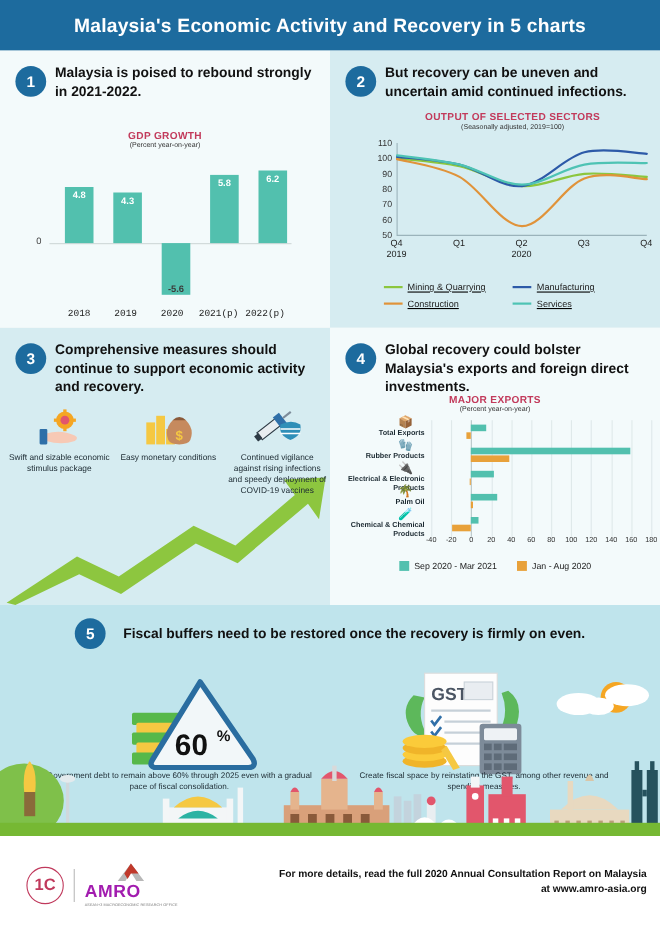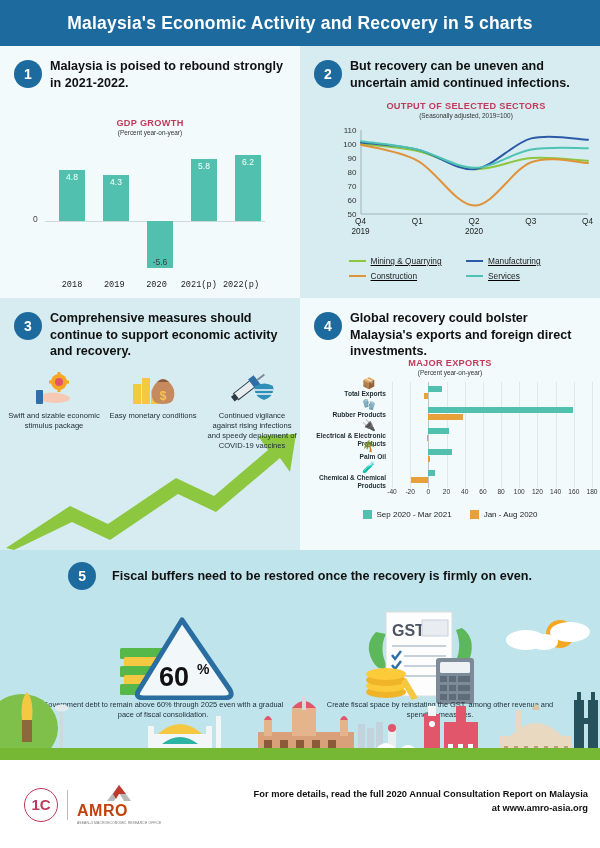--- a/index.html
+++ b/index.html
@@ -49,21 +49,21 @@
   .gdp-zero {
     position:absolute; left:10px; right:0; top:75px; height:1px; background:#cfd8d8;
   }
   .gdp-zero-lbl {
     position:absolute; left:-2px; top:68px; font-size:8.5px; color:#444;
   }
   .gdp-bars {
     position:absolute; left:24px; right:4px; top:0; bottom:0; display:flex;
     justify-content:space-between; align-items:flex-start;
   }
-  .gdp-col { width:26px; position:relative; height:130px; }
+  .gdp-col { width:26px; position:relative; height:130px;font-weight:bold; }
   .gdp-bar { position:absolute; left:0; width:26px; background:#52c0ae; }
   .gdp-val { position:absolute; left:0; width:26px; text-align:center;
              font-size:8.5px; color:#fff; }
   .gdp-val.neg { color:#3b3b3b; }
   .gdp-xlabels {
     display:flex; justify-content:space-between; width:230px; margin:4px auto 0;
     padding-left:24px; padding-right:4px;
   }
   .gdp-xlabels span { width:40px; text-align:center; font-size:8.6px; color:#222;
                       margin-left:-7px;font-family:Liberation Mono, monospace; }
@@ -123,21 +123,21 @@
   
   .footer { position:absolute; left:6px; top:760px; width:600px; height:88px;
             background:#fff;padding-left:40px; }
   .amro-logo { position:absolute; left:18px; top:24px;
                display:flex; align-items:center; }
   .amro-10 { width:34px; height:34px; border:1.6px solid #c0395c;
              border-radius:50%; display:flex; align-items:center;
              justify-content:center; font-size:15px; font-weight:bold;
              color:#c0395c; }
   .amro-div { width:1px; height:30px; background:#bbb; margin:0 9px; }
-  .amro-name { font-size:16px; font-weight:bold; color:#c2410c;
+  .amro-name { font-size:16px; font-weight:bold; color:#a21caf;
                letter-spacing:.5px; line-height:1; }
   .amro-sub { font-size:3.4px; color:#777; margin-top:2px; letter-spacing:.1px; }
   .foot-txt { position:absolute; right:18px; top:28px; text-align:right;
               font-size:9.3px; font-weight:bold; color:#111; line-height:1.5; }
 </style>
 </head>
 <body>
 
 <div class="page">
 

